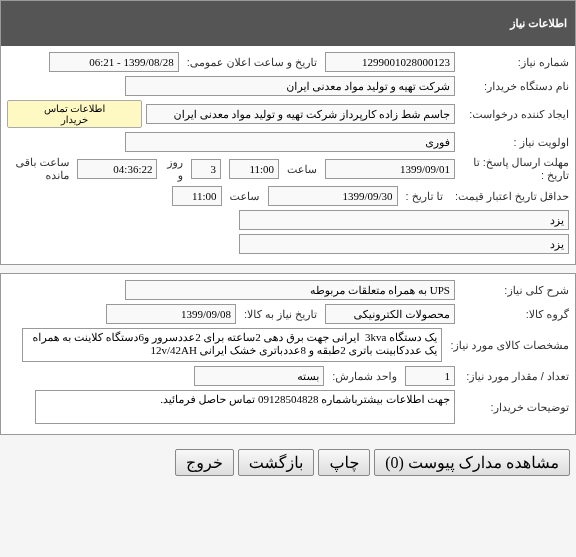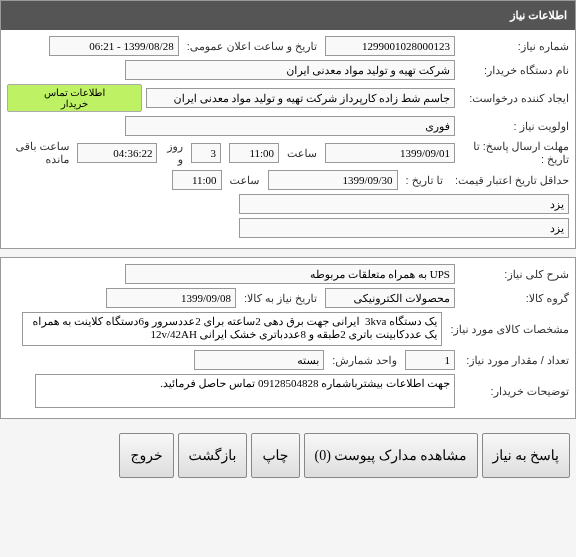--- a/index.html
+++ b/index.html
@@ -15,21 +15,21 @@
   width: 576px;
 }
 .section {
   border: 1px solid #999;
   margin-bottom: 8px;
   background: #fff;
 }
 .section-header {
   background: #555;
   color: #fff;
-  padding: 8px 8px;
+  padding: 16px 8px;
   font-size: 11px;
   font-weight: bold;
 }
 .form-area {
   padding: 6px;
 }
 .row {
   display: flex;
   align-items: center;
   margin-bottom: 4px;
@@ -72,32 +72,32 @@
 }
 .btn-row {
   display: flex;
   gap: 4px;
   padding: 6px;
   justify-content: flex-start;
 }
 button {
   border: 1px solid #888;
   background: linear-gradient(#f8f8f8, #ddd);
-  padding: 13px 10px;
-  font-size: 14px;
+  padding: 3px 10px;
+  font-size: 16px;
   font-family: Tahoma;
   cursor: pointer;
   border-radius: 2px;
 }
 .yellow-box {
   background: #ffff99;
   border: 1px solid #cc9;
 }
 .contact-btn {
-  background: #bef264;
+  background: #fef9c3;
   border: 1px solid #aaa;
   padding: 2px 24px;
   font-size: 10px;
 }
 .spacer { flex: 1; }
 </style>
 </head>
 <body>
 
 <div class="section">
@@ -187,18 +187,17 @@
 
     <div class="row">
       <span class="label">توضیحات خریدار:</span>
       <textarea readonly="" style="">جهت اطلاعات بیشترباشماره 09128504828 تماس حاصل فرمائید.</textarea>
     </div>
 
   </div>
 </div>
 
 <div class="btn-row">
-  <button>پاسخ به نیاز</button>
   <button>مشاهده مدارک پیوست (0)</button>
   <button>چاپ</button>
   <button>بازگشت</button>
   <button>خروج</button>
 </div>
 
 </body></html>

